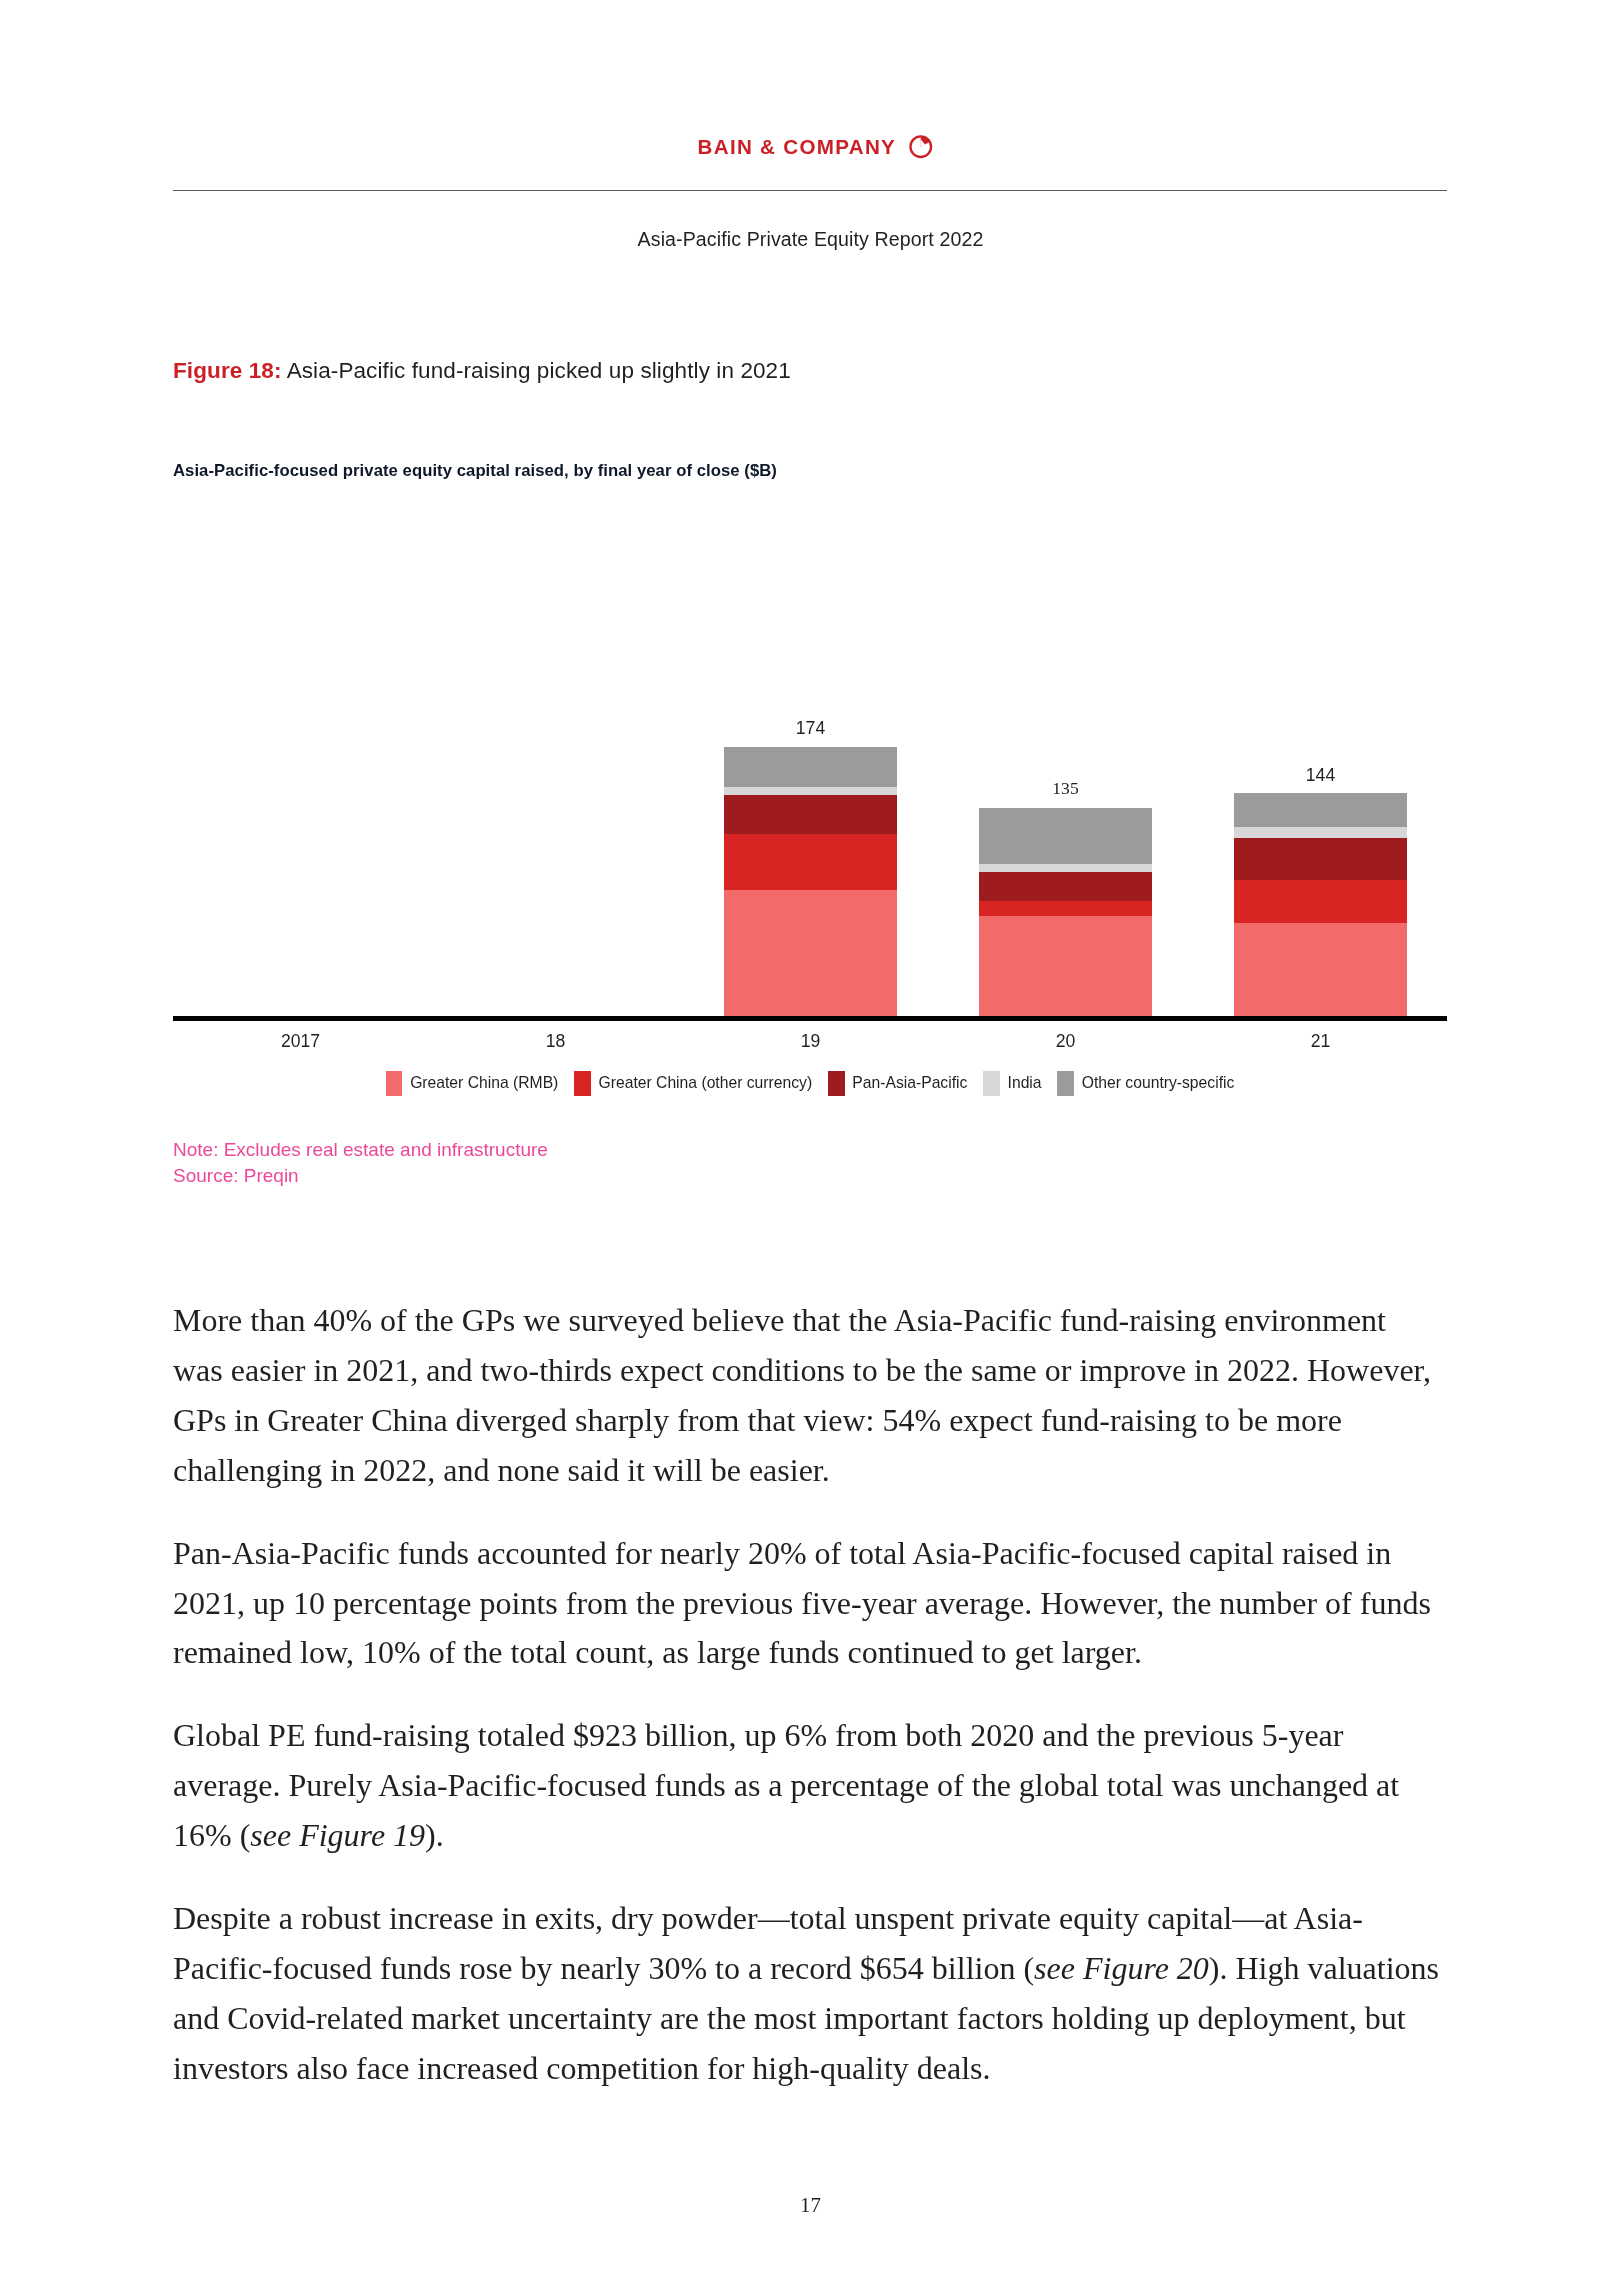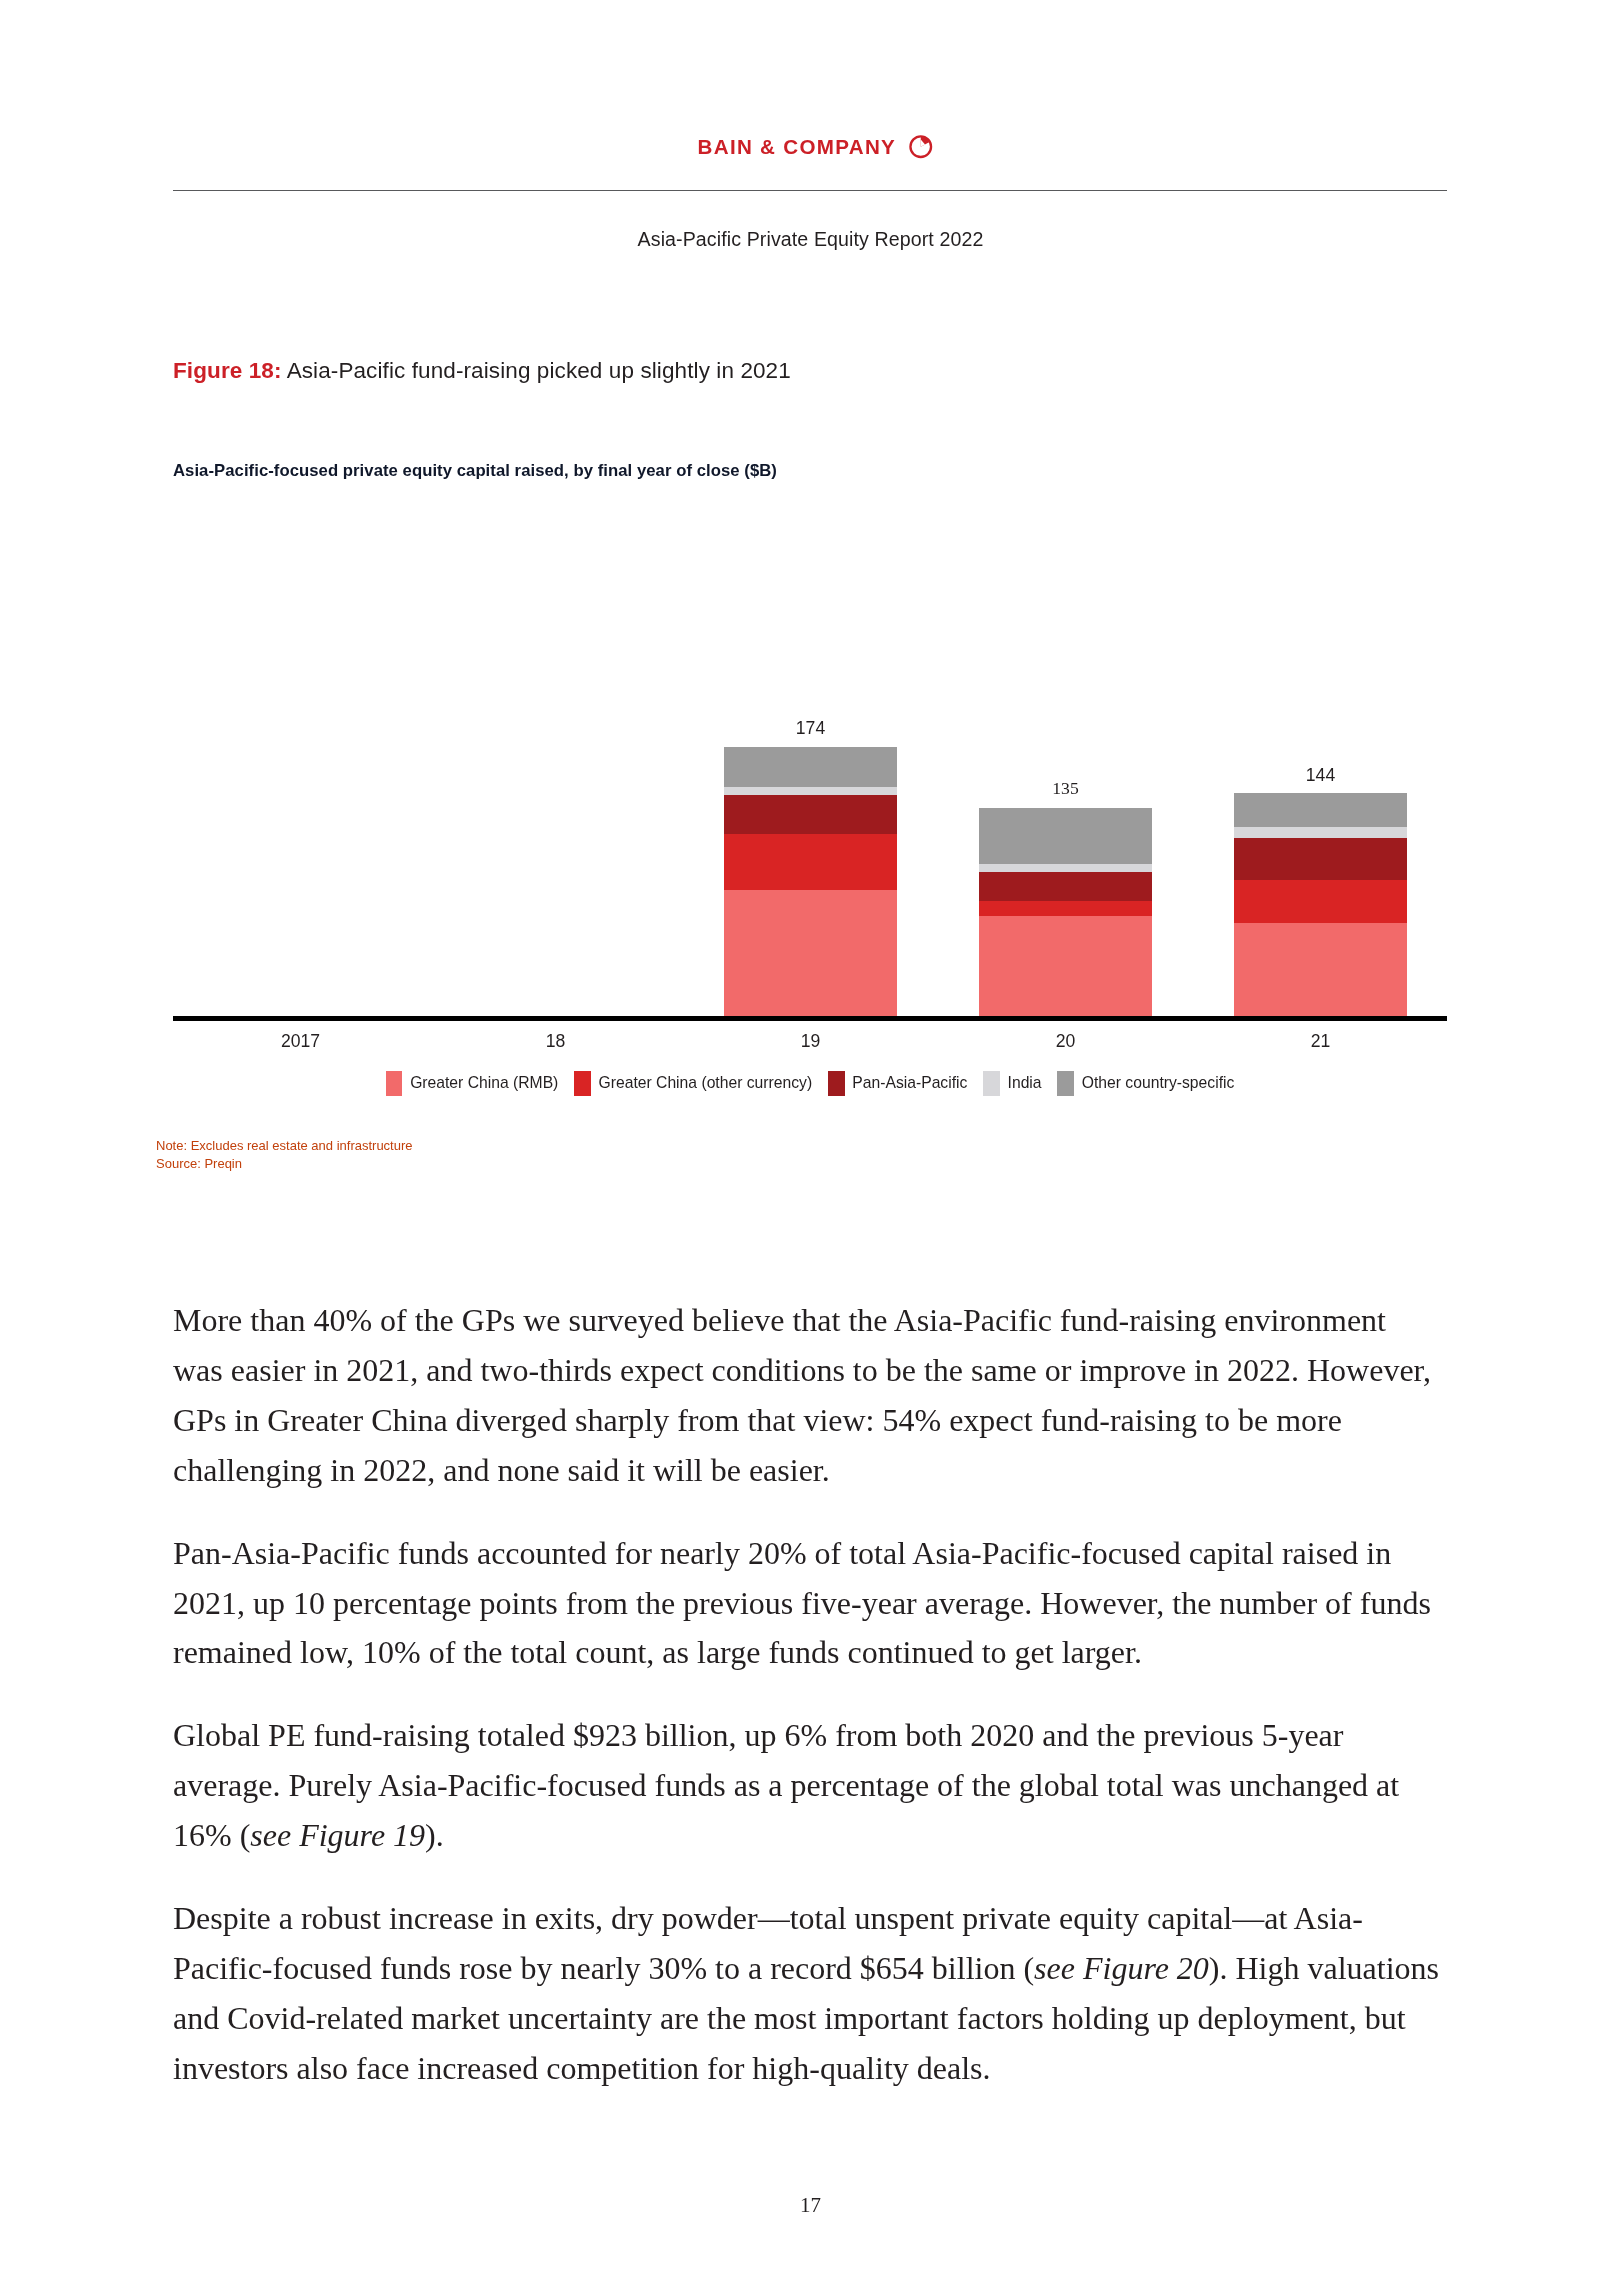--- a/index.html
+++ b/index.html
@@ -168,24 +168,24 @@
     width: 16.7px;
     height: 24.5px;
     display: inline-block;
     flex: 0 0 auto;
   }
 
   
   .footnotes {
     position: absolute;
     top: 1137px;
-    left: 156px;
-    font-size: 13px;
+    left: 173px;
+    font-size: 19px;
     line-height: 1.38;
-    color: #c2410c;
+    color: #ec4899;
   }
 
   
   .body-copy {
     position: absolute;
     top: 1296px;
     left: 173px;
     width: 1267px;
     font-family: "Liberation Serif", serif;
     font-size: 32px;

